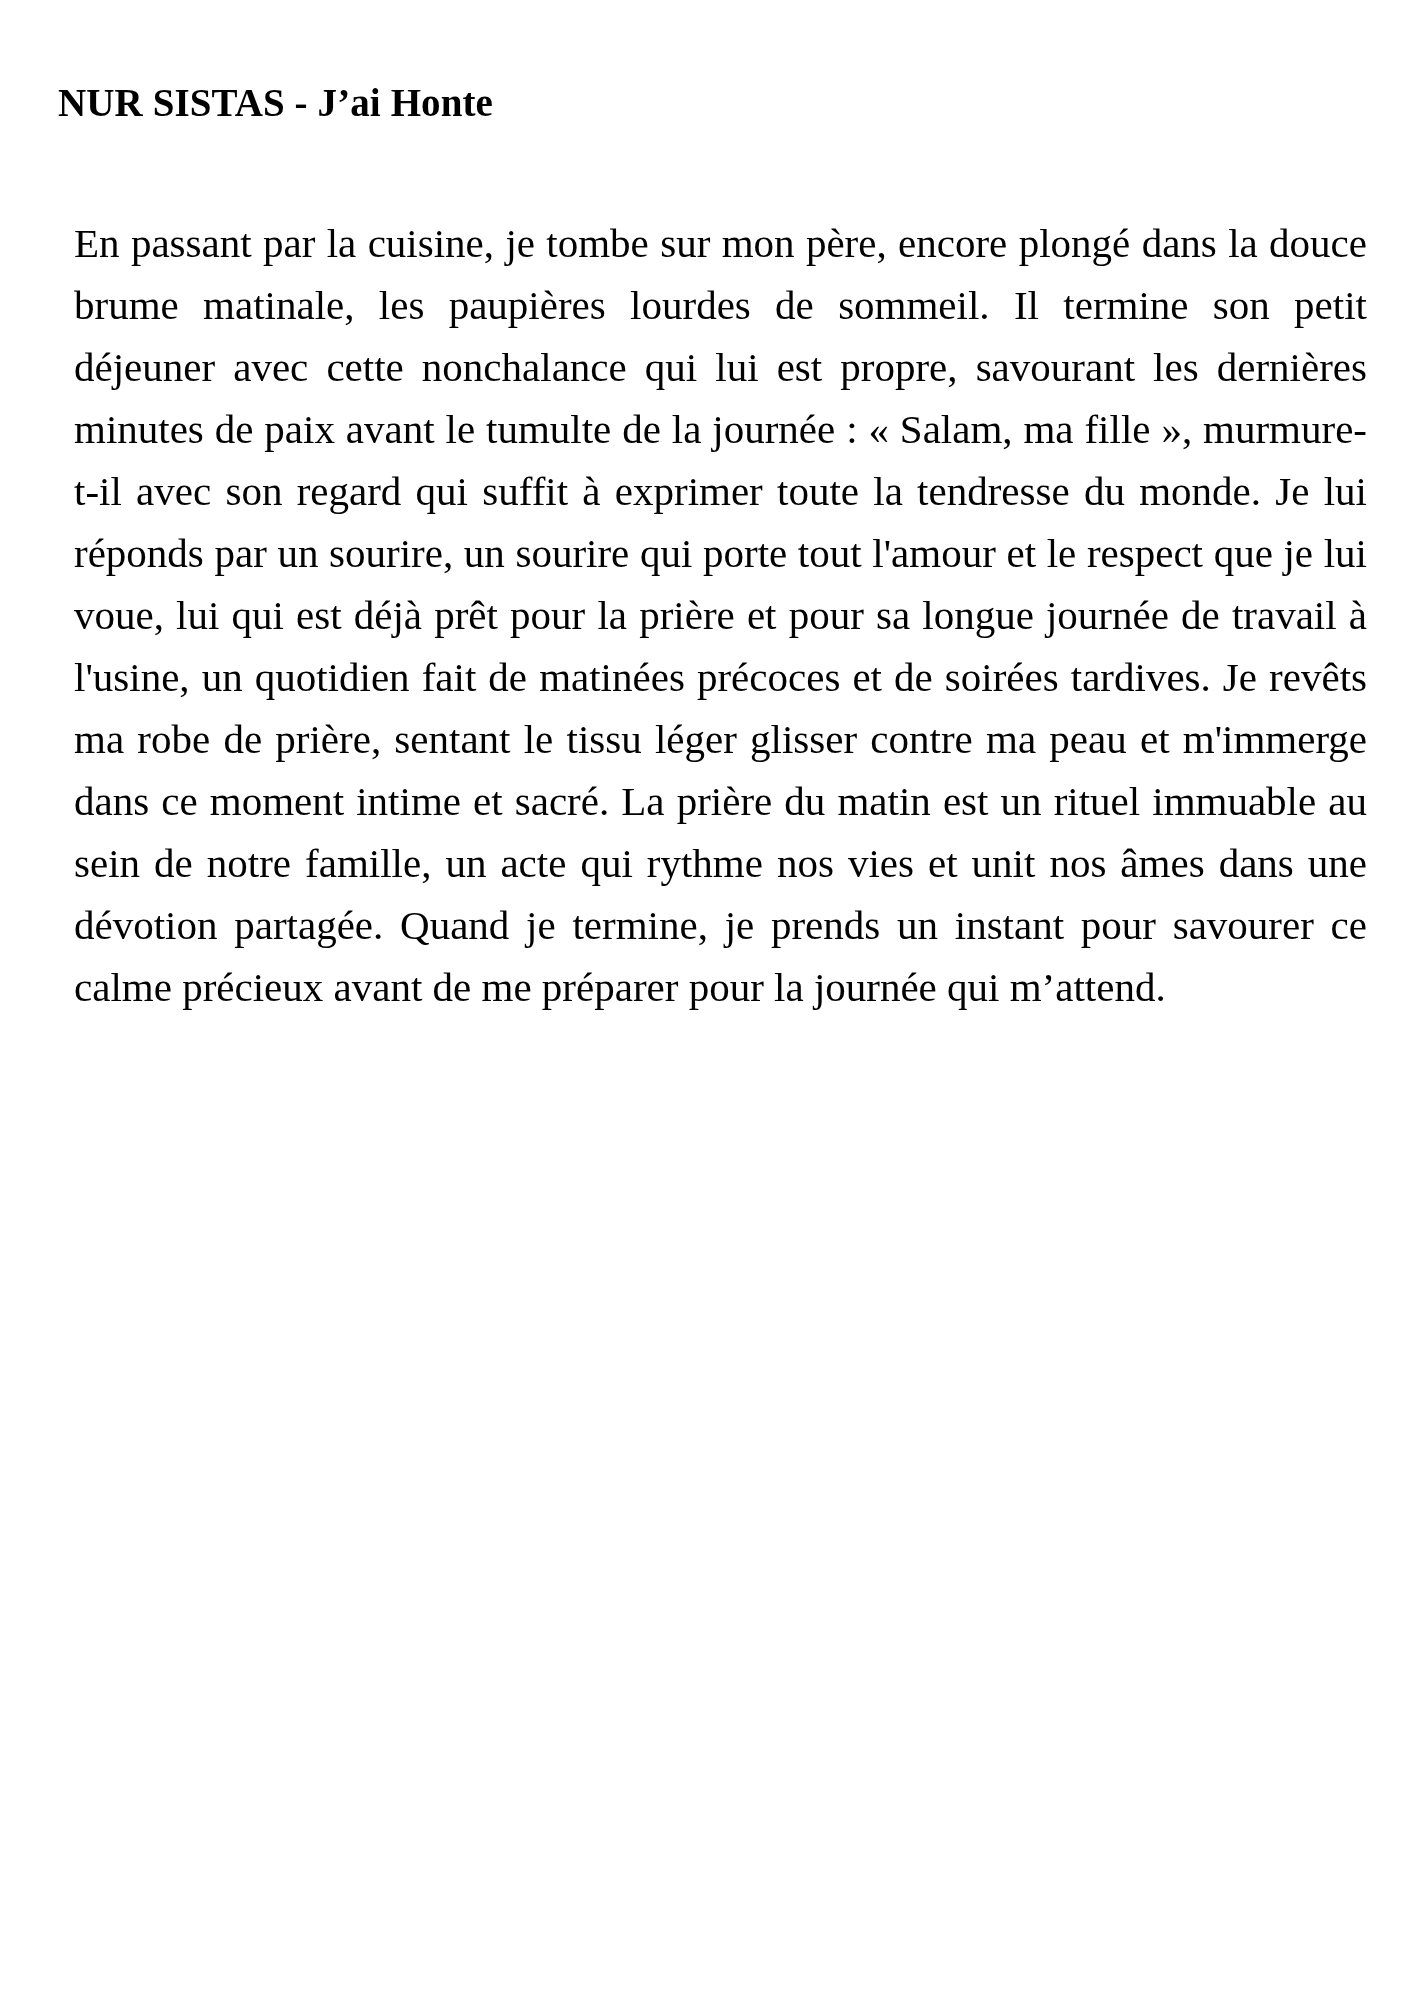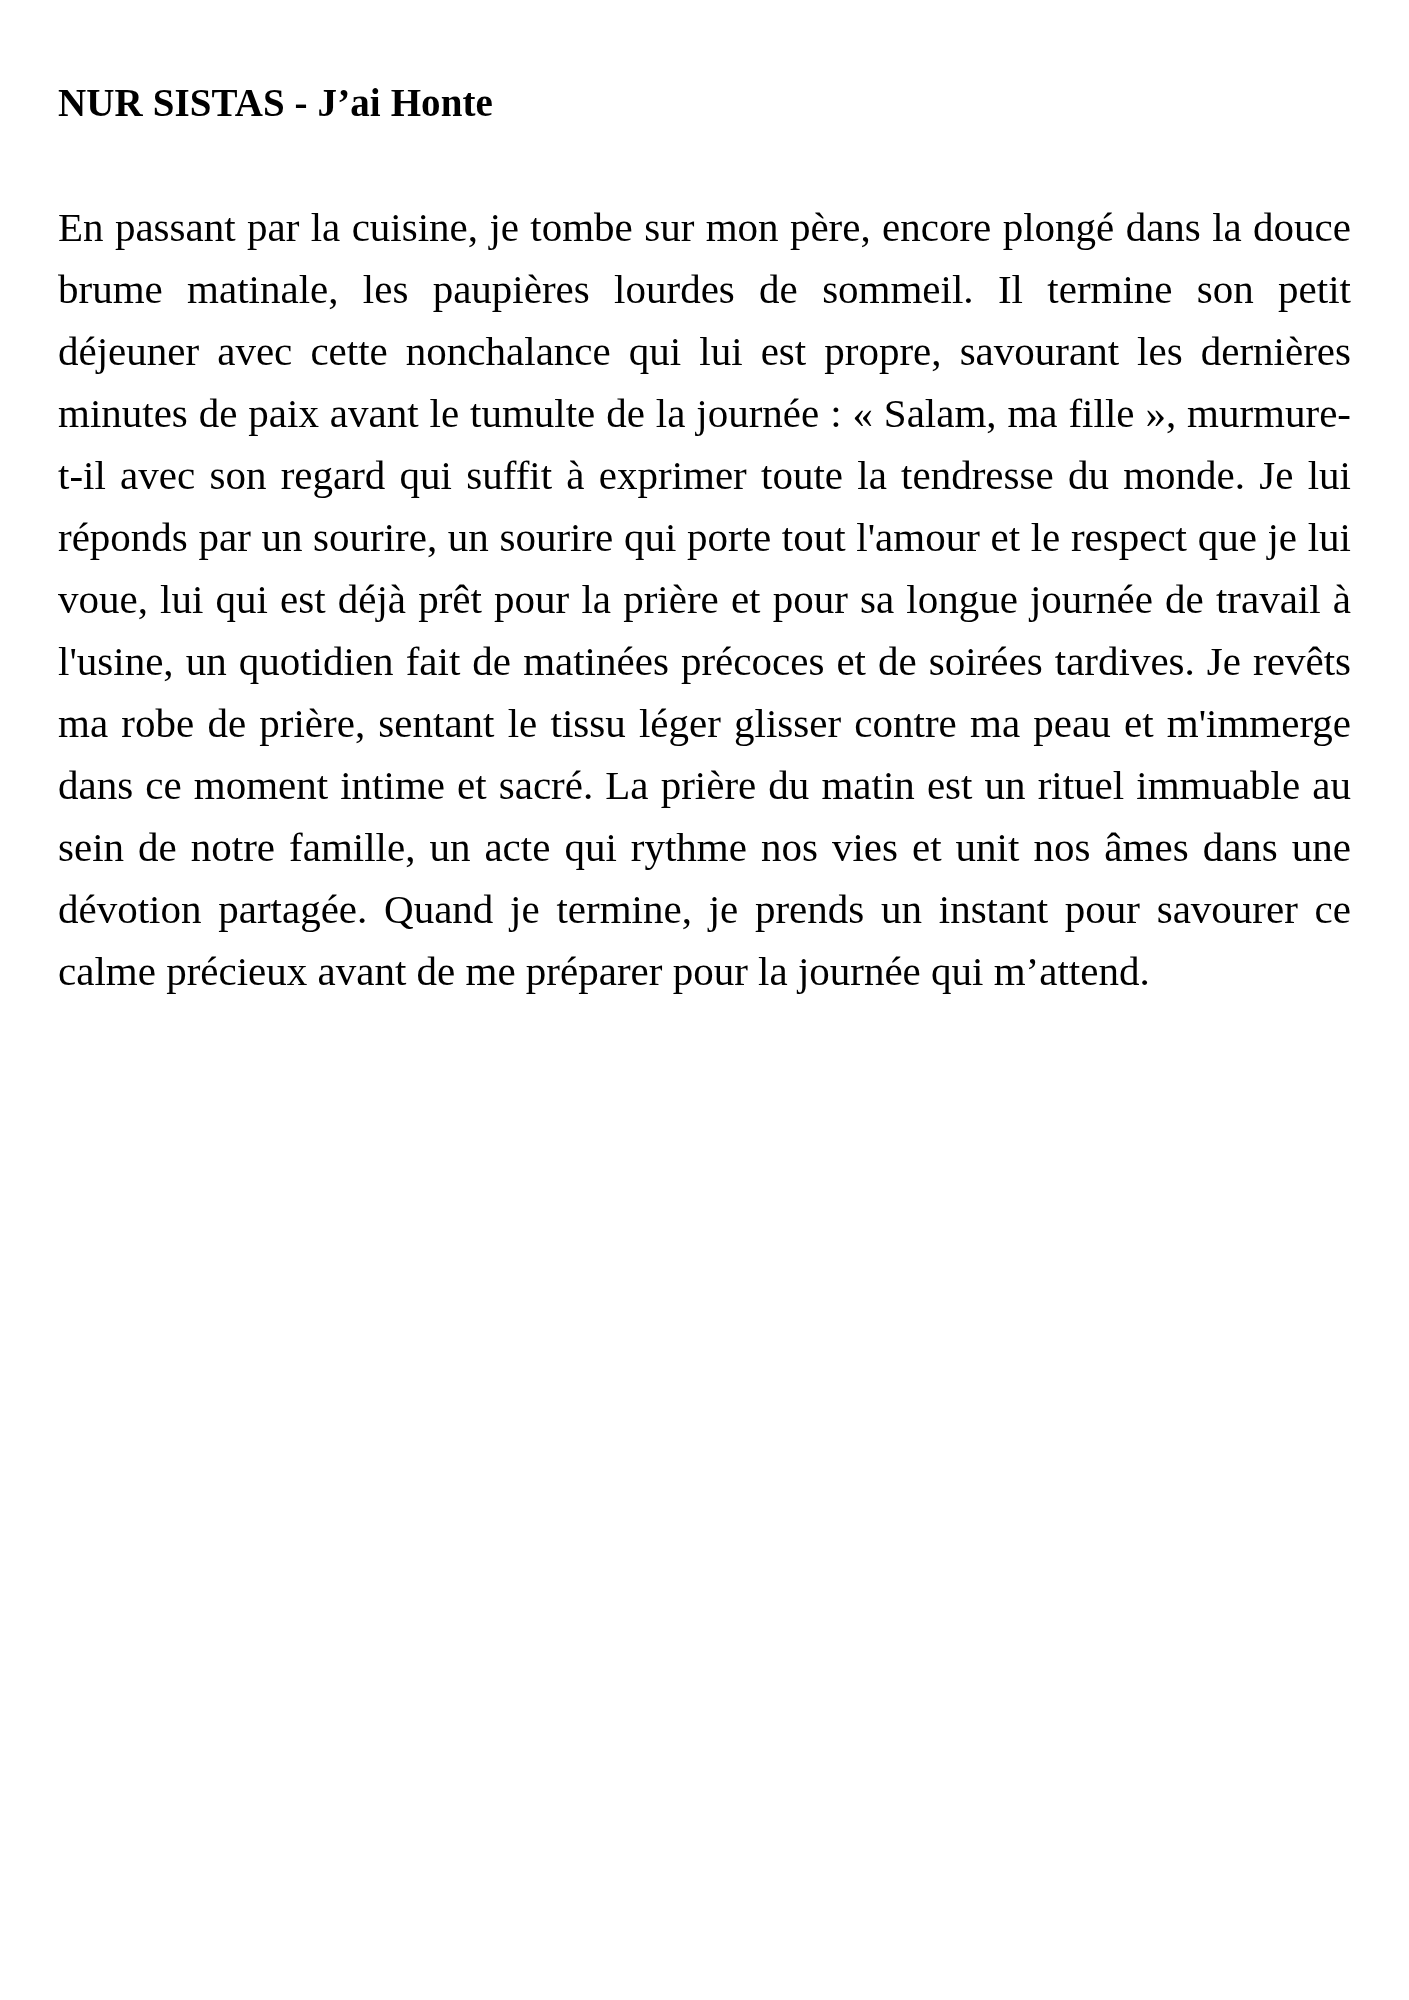--- a/index.html
+++ b/index.html
@@ -41,21 +41,21 @@
     top: 83px;
     left: 0;
     white-space: nowrap;
   }
   .doc-paragraph {
     font-family: "Liberation Serif", "DejaVu Serif", serif;
     font-size: 41px;
     line-height: 62px;
     text-align: justify;
     text-justify: inter-word;
-    margin: 0;
+    margin: 16px;
     padding: 0;
     position: absolute;
     top: 196px;
     left: 0;
     width: 1293px;
     word-spacing: 0px;
     hyphens: none;
   }
 </style>
 </head>

